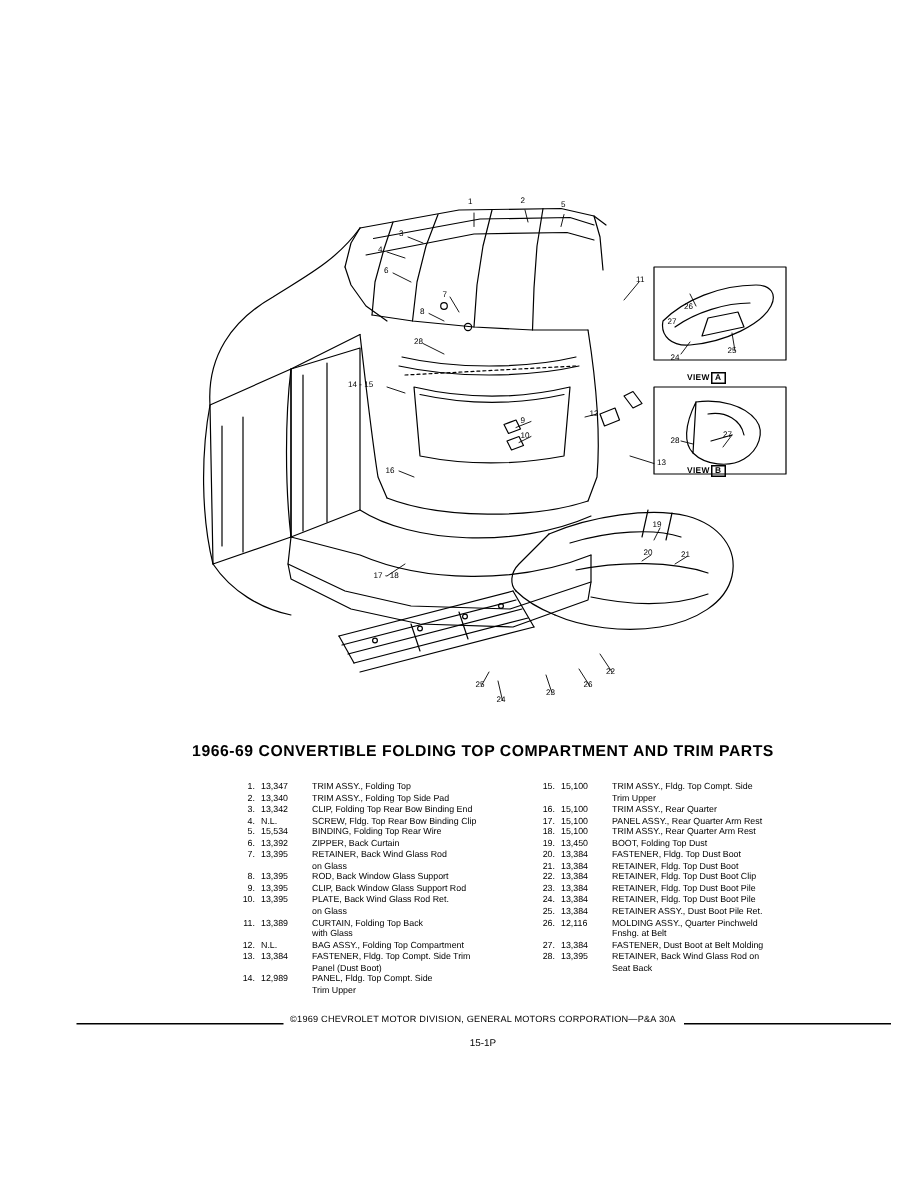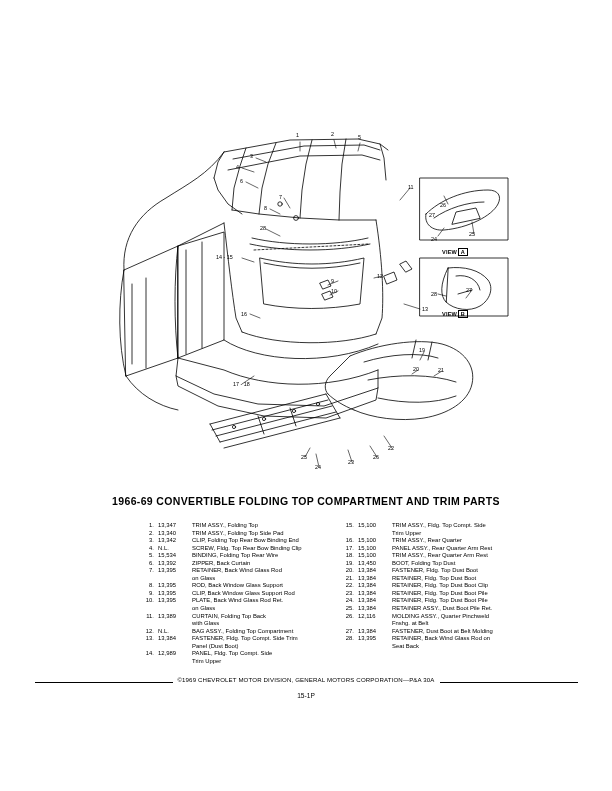--- a/index.html
+++ b/index.html
@@ -10,21 +10,21 @@
   body {
     width: 612px;
     height: 791px;
     font-family: "Liberation Sans", sans-serif;
     color: #000;
     position: relative;
     overflow: hidden;
   }
   .page {
     position: absolute;
-    left: 0; top: 0;
+    left: 16px; top: 0;
     width: 484px;
     height: 791px;
   }
 
   
   .illustration {
     position: absolute;
     left: 28px;
     top: 118px;
     width: 556px;

